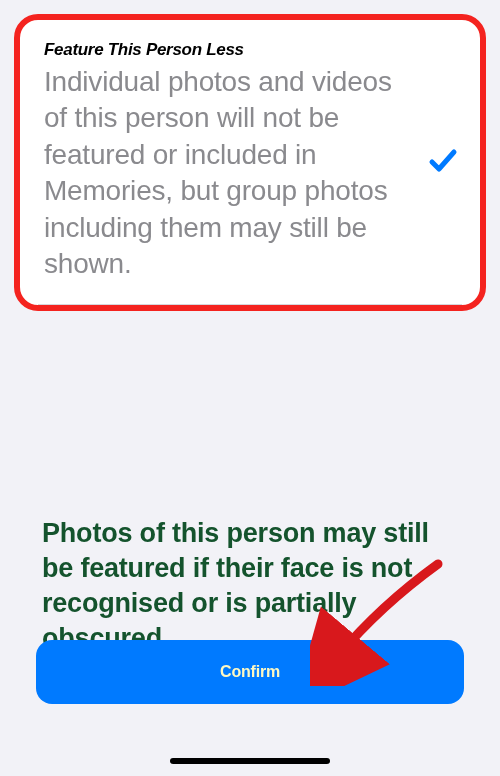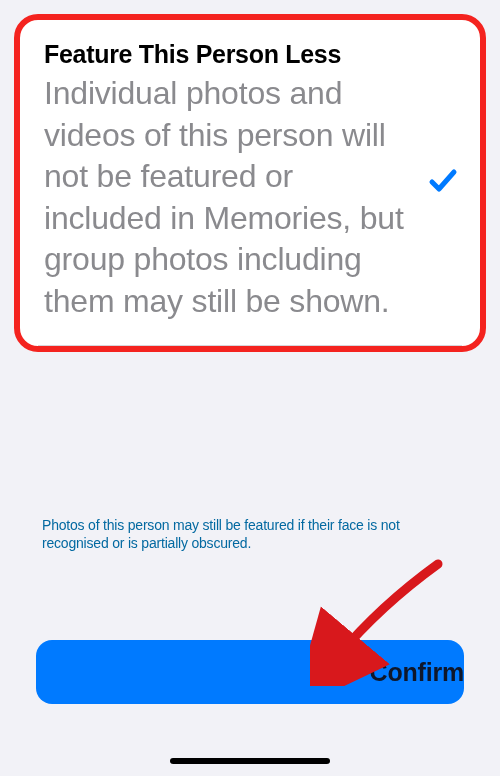--- a/index.html
+++ b/index.html
@@ -33,68 +33,68 @@
     }
     .option-content {
       flex: 1;
     }
     .divider {
       height: 1px;
       background: #d6d6db;
       margin: 0 18px;
     }
     .option-title {
-      font-size: 25px;
+      font-size: 17px;
       font-weight: 700;
       color: #000000;
       letter-spacing: -0.3px;
       margin-bottom: 4px;
+      font-style: italic;
     }
     .option-desc {
-      font-size: 32px;
+      font-size: 28px;
       font-weight: 400;
       color: #8a8a8e;
       line-height: 1.3;
       letter-spacing: -0.2px;
     }
     .checkmark {
       flex-shrink: 0;
       width: 30px;
       height: 30px;
       display: flex;
       align-items: center;
       justify-content: center;
     }
     .footer-text {
       position: absolute;
       top: 516px;
       left: 42px;
       right: 42px;
-      font-size: 14px;
-      font-weight: 400;
-      color: #0369a1;
+      font-size: 27px;
+      font-weight: 700;
+      color: #14532d;
       line-height: 1.3;
       letter-spacing: -0.2px;
     }
     .confirm-button {
       position: absolute;
       top: 640px;
       left: 36px;
       right: 36px;
       height: 64px;
       background: #007aff;
       border: none;
       border-radius: 16px;
-      color: #0f172a;
-      font-size: 25px;
+      color: #fef9c3;
+      font-size: 16px;
       font-weight: 600;
       font-family: inherit;
       cursor: pointer;
       letter-spacing: -0.2px;
-      text-align: right;
     }
     .home-indicator {
       position: absolute;
       bottom: 12px;
       left: 50%;
       transform: translateX(-50%);
       width: 160px;
       height: 6px;
       background: #000000;
       border-radius: 3px;

